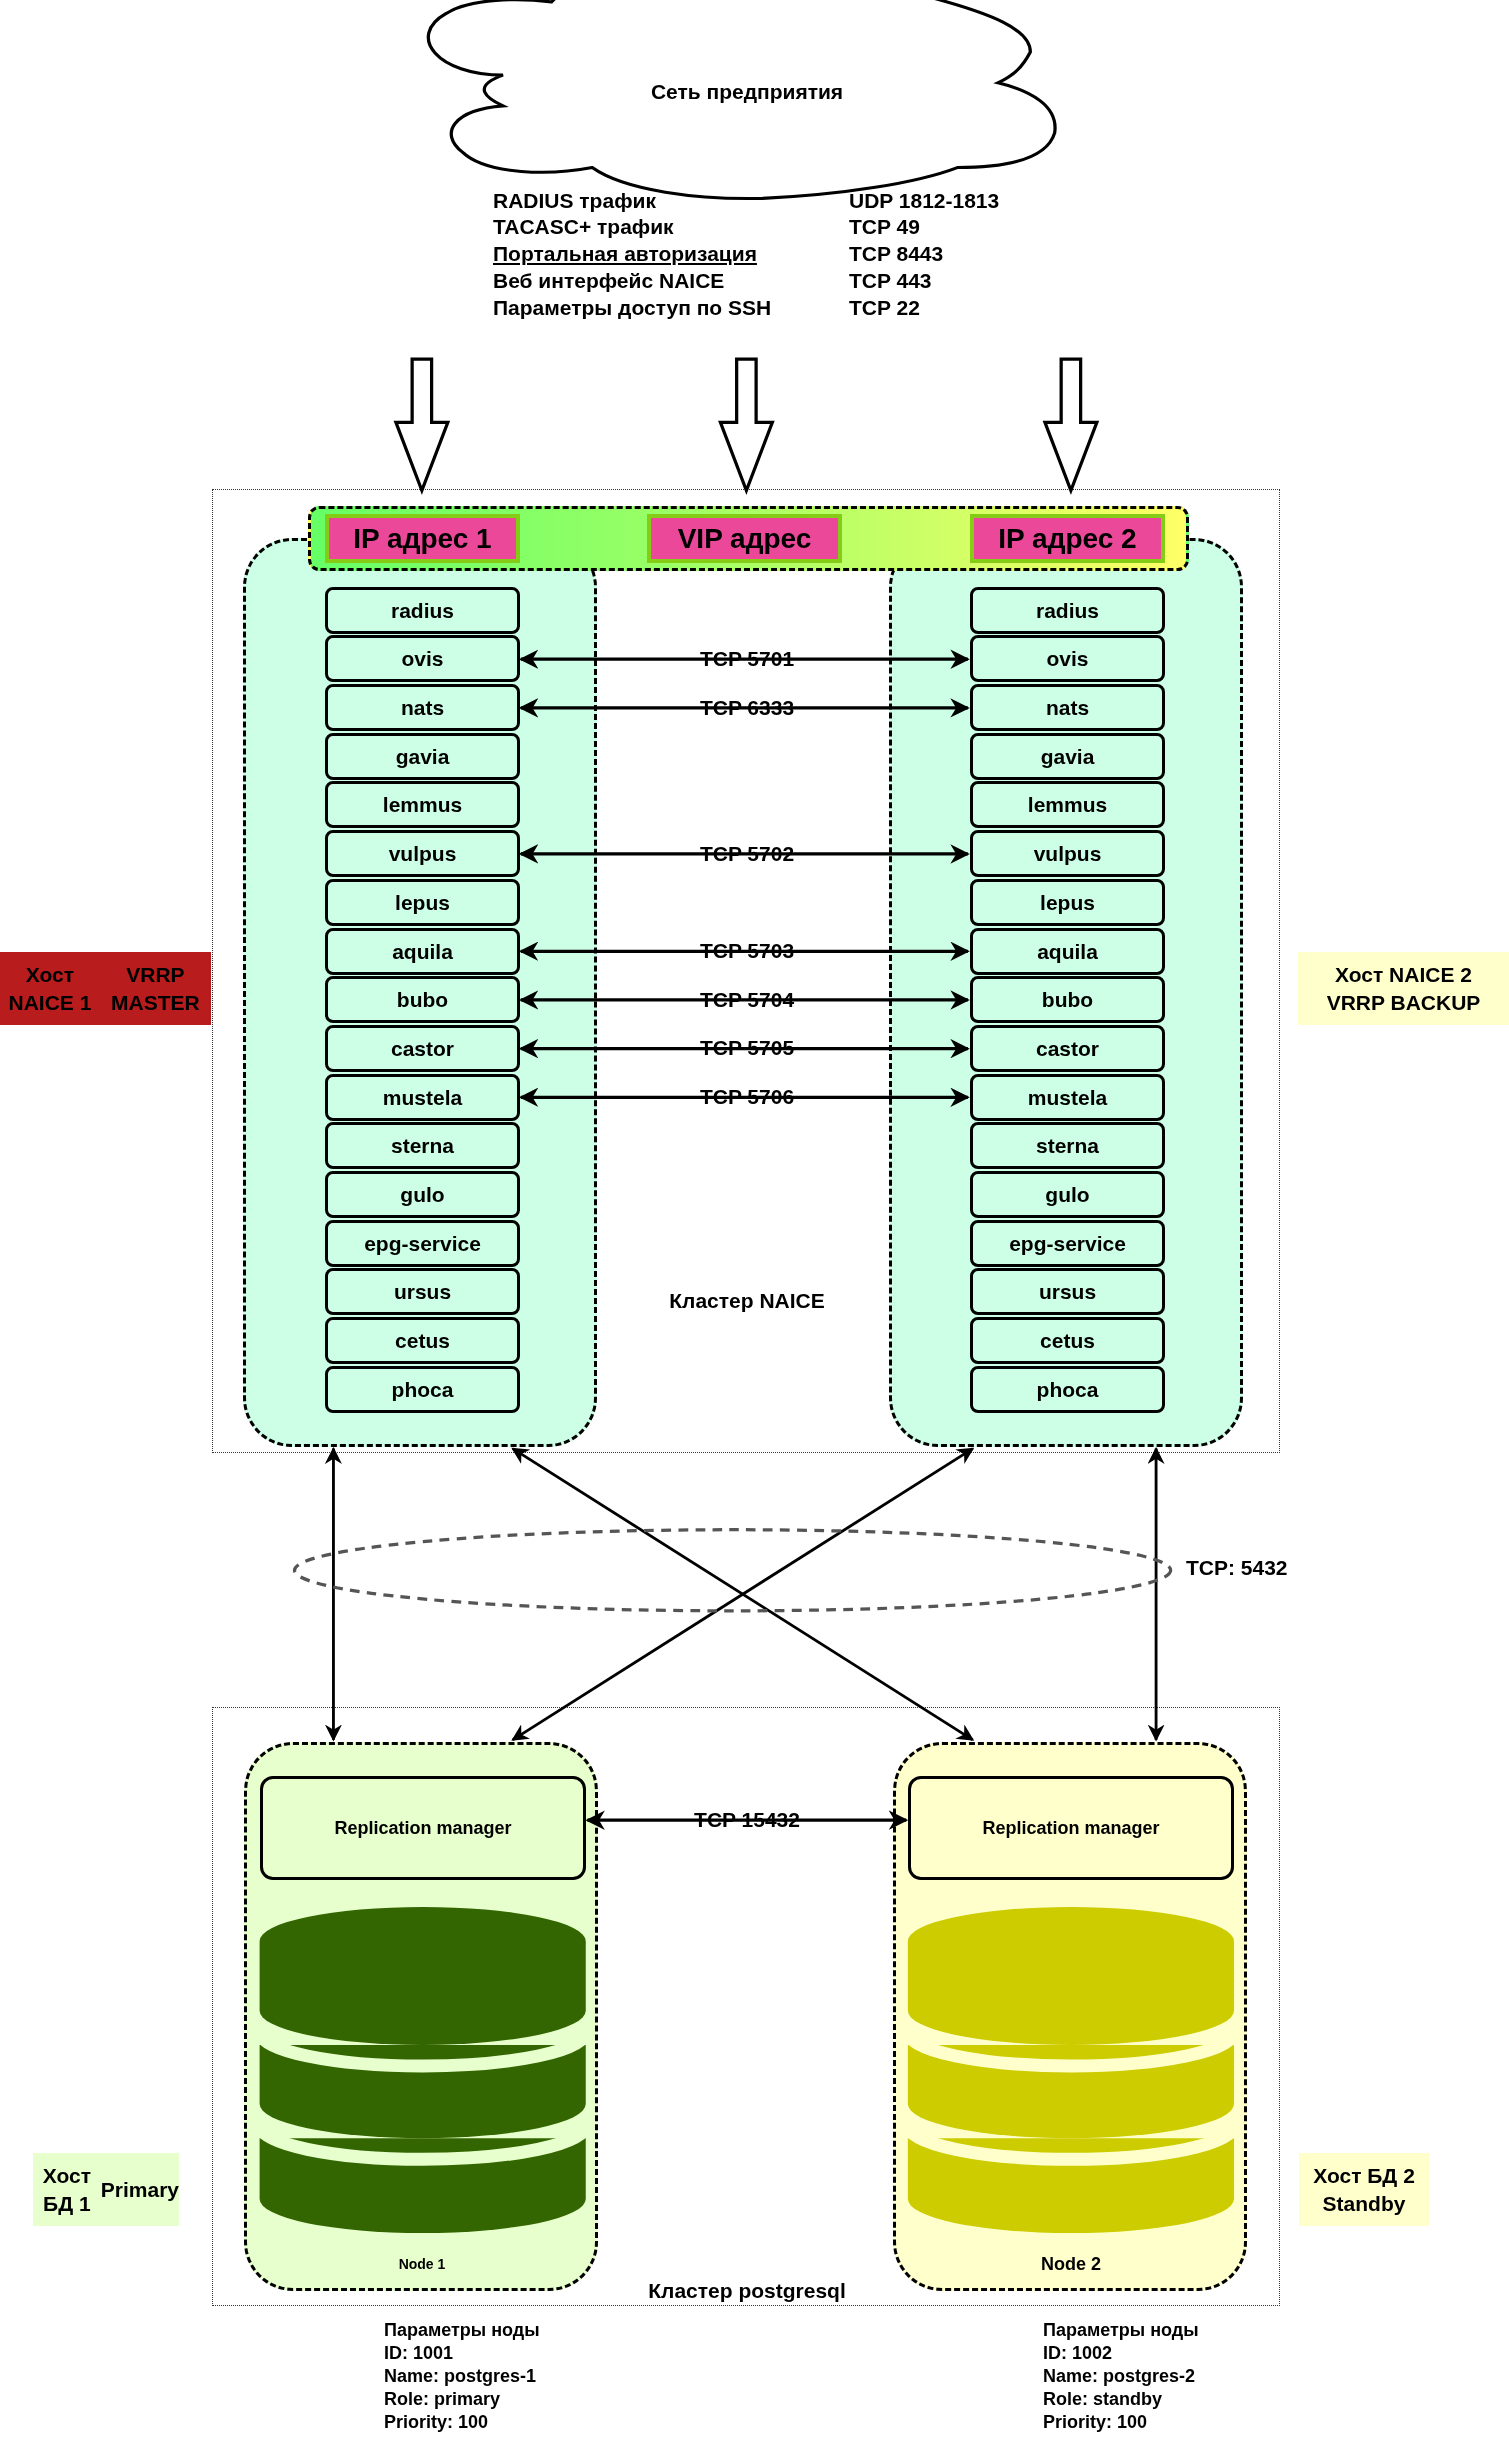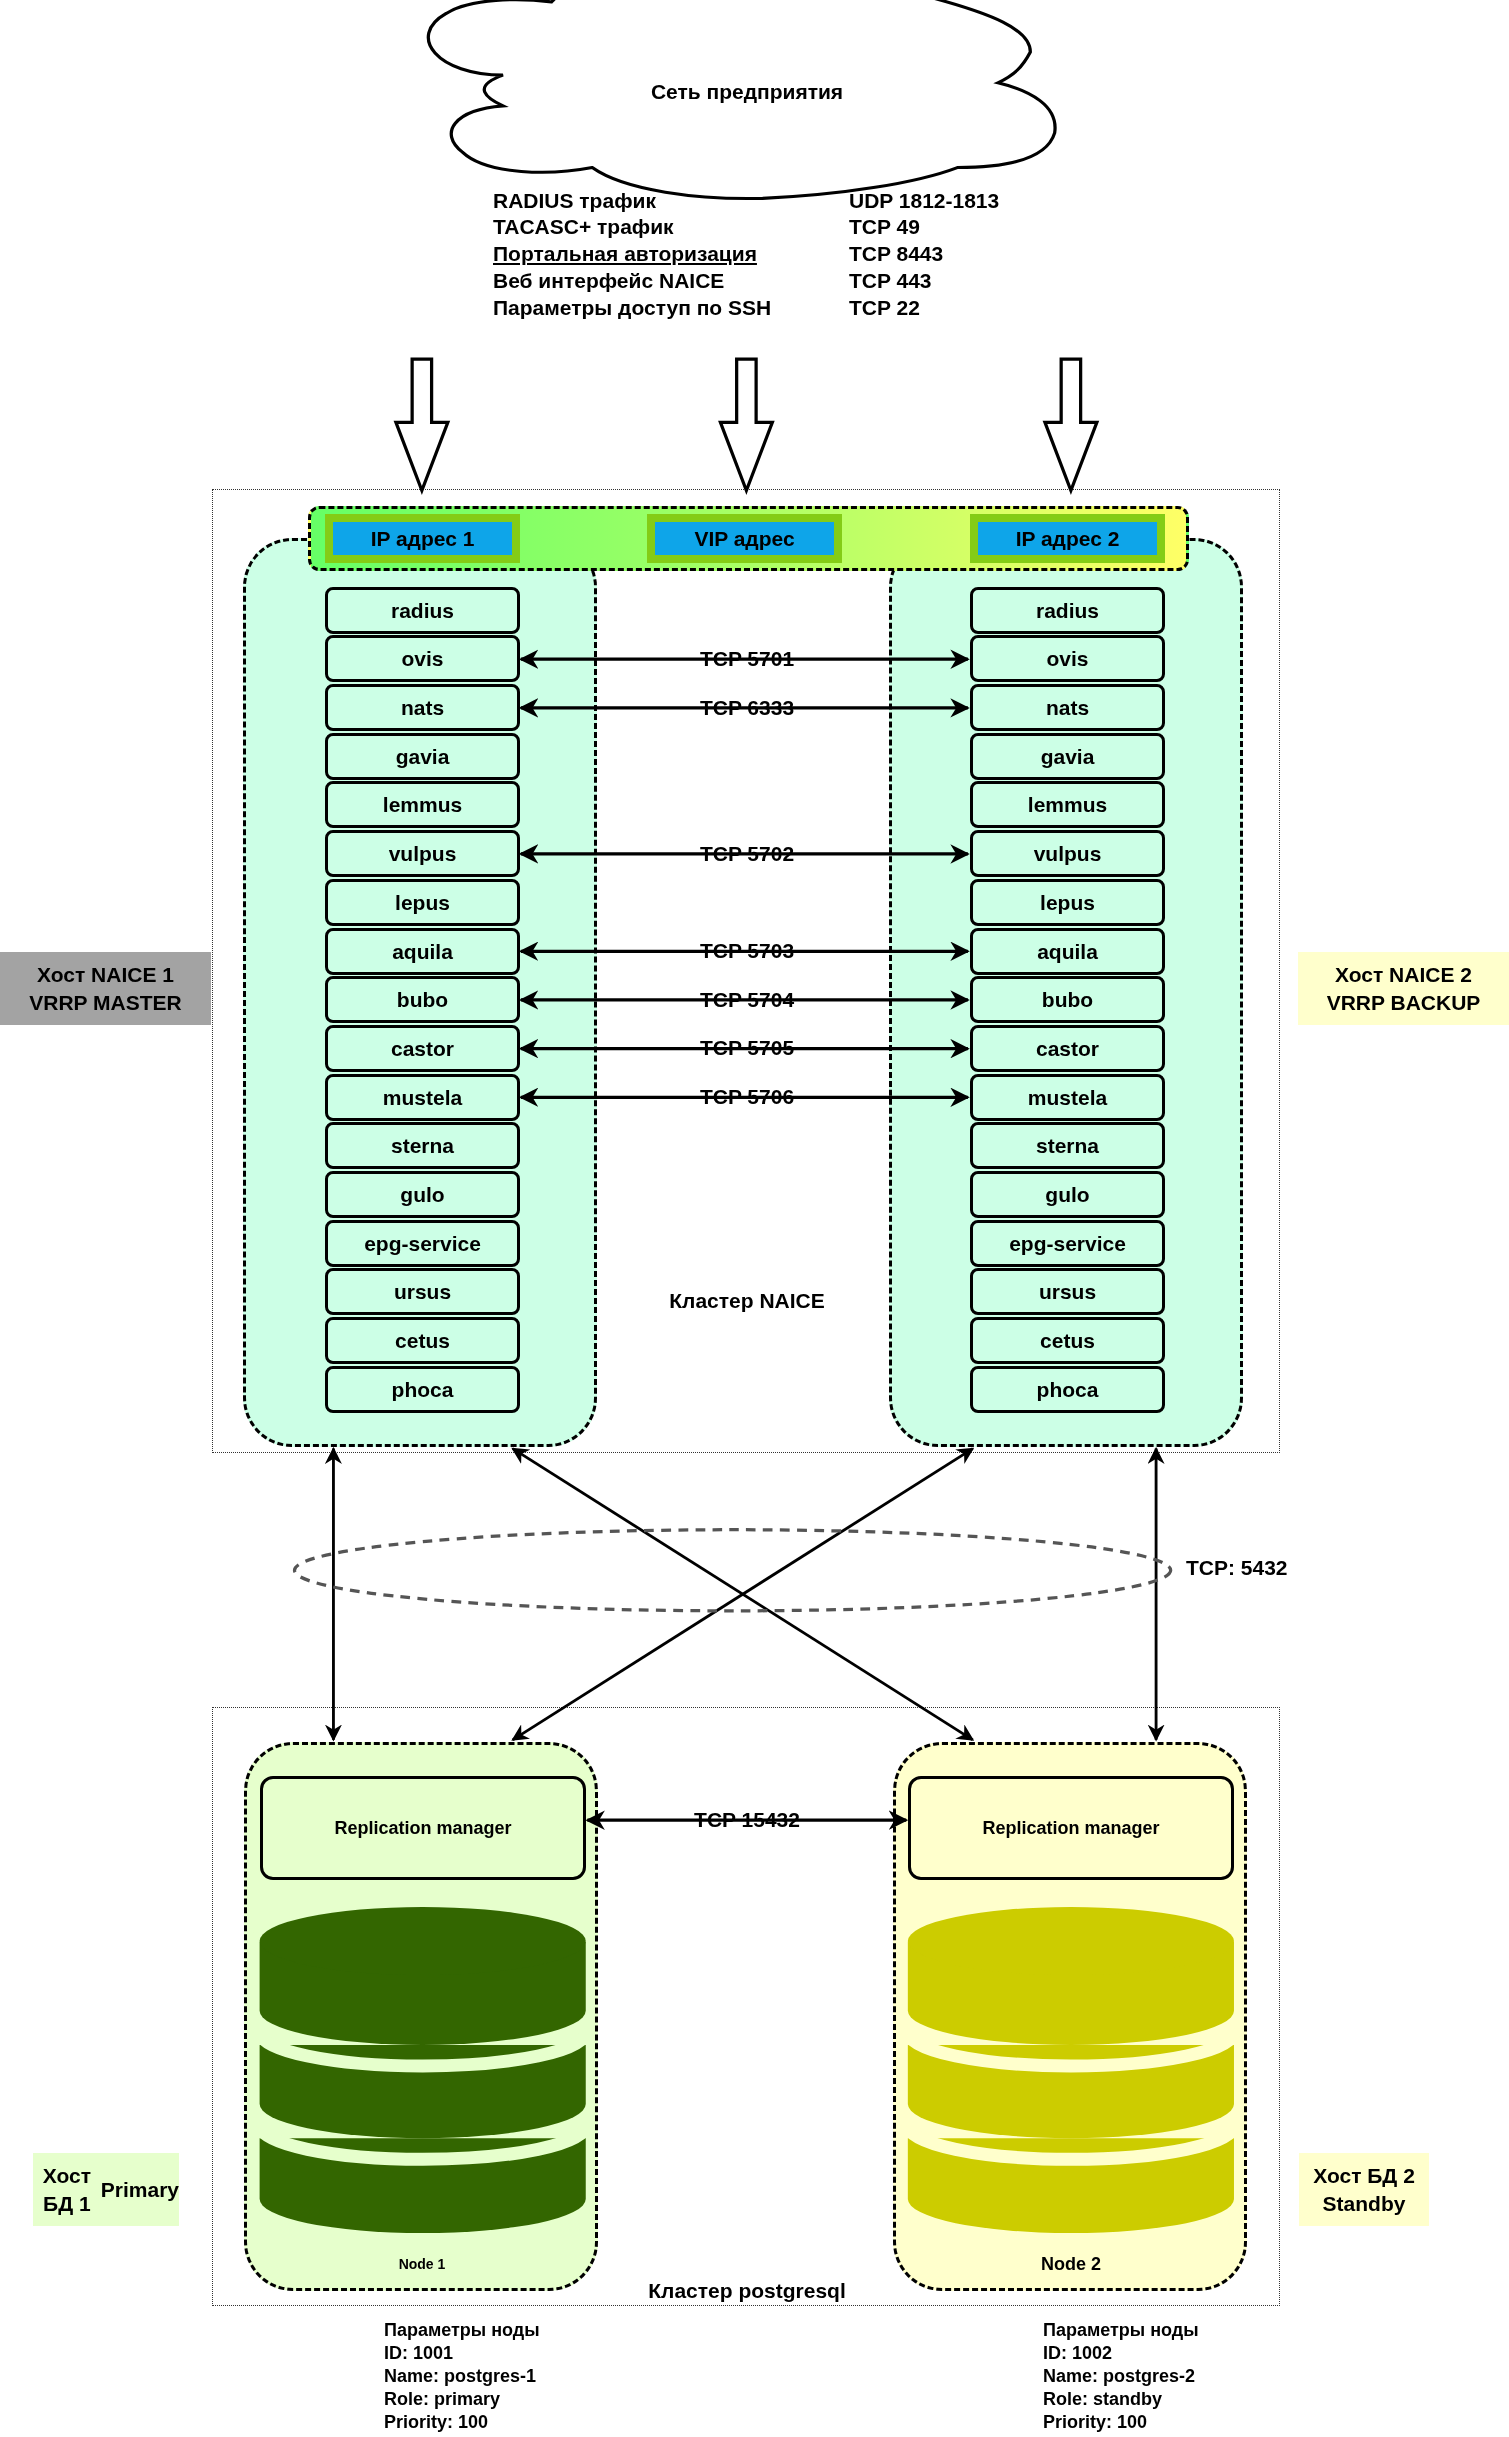--- a/index.html
+++ b/index.html
@@ -6,21 +6,21 @@
   body { width: 1509px; height: 2438px; position: relative; overflow: hidden;
          font-family: "Liberation Sans", "DejaVu Sans", sans-serif; font-weight: bold; color: #000; }
   #canvas { position: absolute; left: 0; top: 0; width: 1509px; height: 2438px; }
   .abs { position: absolute; }
   .center-text { display: flex; align-items: center; justify-content: center; text-align: center; }
   .traffic-row { position: absolute; font-size: 21px; line-height: 27px; white-space: nowrap; }
   .cluster-box { position: absolute; border: 1.6px dotted #333; box-sizing: border-box; }
   .host-container { position: absolute; border: 3.2px dashed #000; border-radius: 49px; box-sizing: border-box; background: #ccffe6; }
   .vip-bar { position: absolute; border: 3.2px dashed #000; border-radius: 11.4px; box-sizing: border-box;
              background: linear-gradient(to right, #66ff66 0%, #99ff66 40%, #ccff66 70%, #ffff66 100%); }
-  .ip-box { position: absolute; background: #0ea5e9; border: 8px solid #84cc16; box-sizing: border-box; font-size: 21px; }
+  .ip-box { position: absolute; background: #ec4899; border: 4px solid #84cc16; box-sizing: border-box; font-size: 28px; }
   .svc { position: absolute; width: 195px; height: 47px; border: 3.2px solid #000; border-radius: 8px; box-sizing: border-box;
          background: #ccffe6; font-size: 21px; }
   .side-label { position: absolute; font-size: 21px; line-height: 28px; }
   .node-container { position: absolute; border: 3.2px dashed #000; border-radius: 49px; box-sizing: border-box; }
   .repl { position: absolute; border: 3.2px solid #000; border-radius: 13px; box-sizing: border-box; font-size: 18px; }
   .params { position: absolute; font-size: 18px; line-height: 23px; white-space: nowrap; }
   .cluster-label { position: absolute; font-size: 21px; transform: translate(-50%, -50%); white-space: nowrap; }
   .tcp-label { position: absolute; font-size: 21px; background: #fff; transform: translate(-50%, -50%); white-space: nowrap; padding: 0 1.6px; }
   svg { position: absolute; left: 0; top: 0; }
 </style>
@@ -99,21 +99,21 @@
       <div class="tcp-label" style="left: 747px; top: 708px;">TCP 6333</div>
       <div class="tcp-label" style="left: 747px; top: 854px;">TCP 5702</div>
       <div class="tcp-label" style="left: 747px; top: 951px;">TCP 5703</div>
       <div class="tcp-label" style="left: 747px; top: 1000px;">TCP 5704</div>
       <div class="tcp-label" style="left: 747px; top: 1048px;">TCP 5705</div>
       <div class="tcp-label" style="left: 747px; top: 1097px;">TCP 5706</div>
     </div>
 
   <div class="cluster-label" style="left:747px; top:1301px;">Кластер NAICE</div>
 
-  <div class="side-label center-text" style="left:0px; top:952px; width:211px; height:73px; background:#a3a3a3; flex-direction:column;">
+  <div class="side-label center-text" style="left:0px; top:952px; width:211px; height:73px; background:#b91c1c; flex-direction:row;">
     <span>Хост NAICE 1</span>
     <span>VRRP MASTER</span>
   </div>
   <div class="side-label center-text" style="left:1298px; top:952px; width:211px; height:73px; background:#ffffcc; flex-direction:column;">
     <span>Хост NAICE 2</span>
     <span>VRRP BACKUP</span>
   </div>
 
   <div class="abs" style="left:1186px; top:1556px; font-size:21px; white-space:nowrap;">TCP: 5432</div>
 

